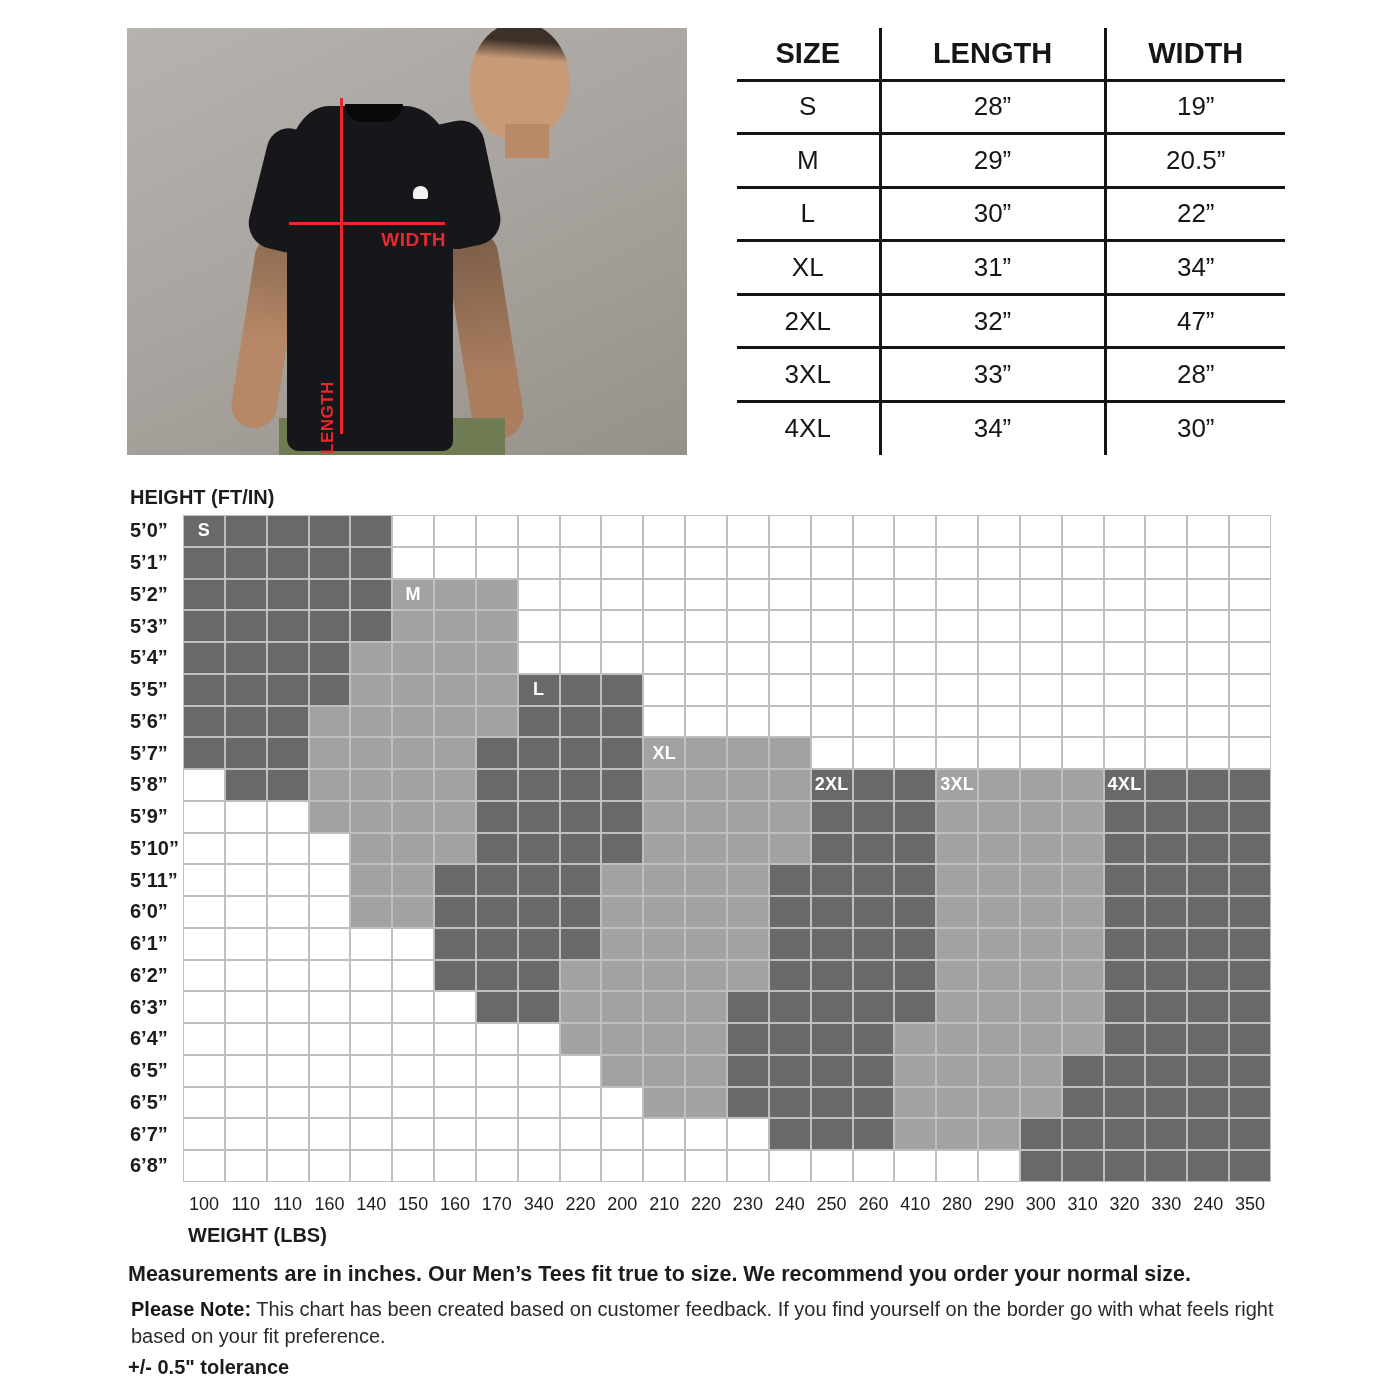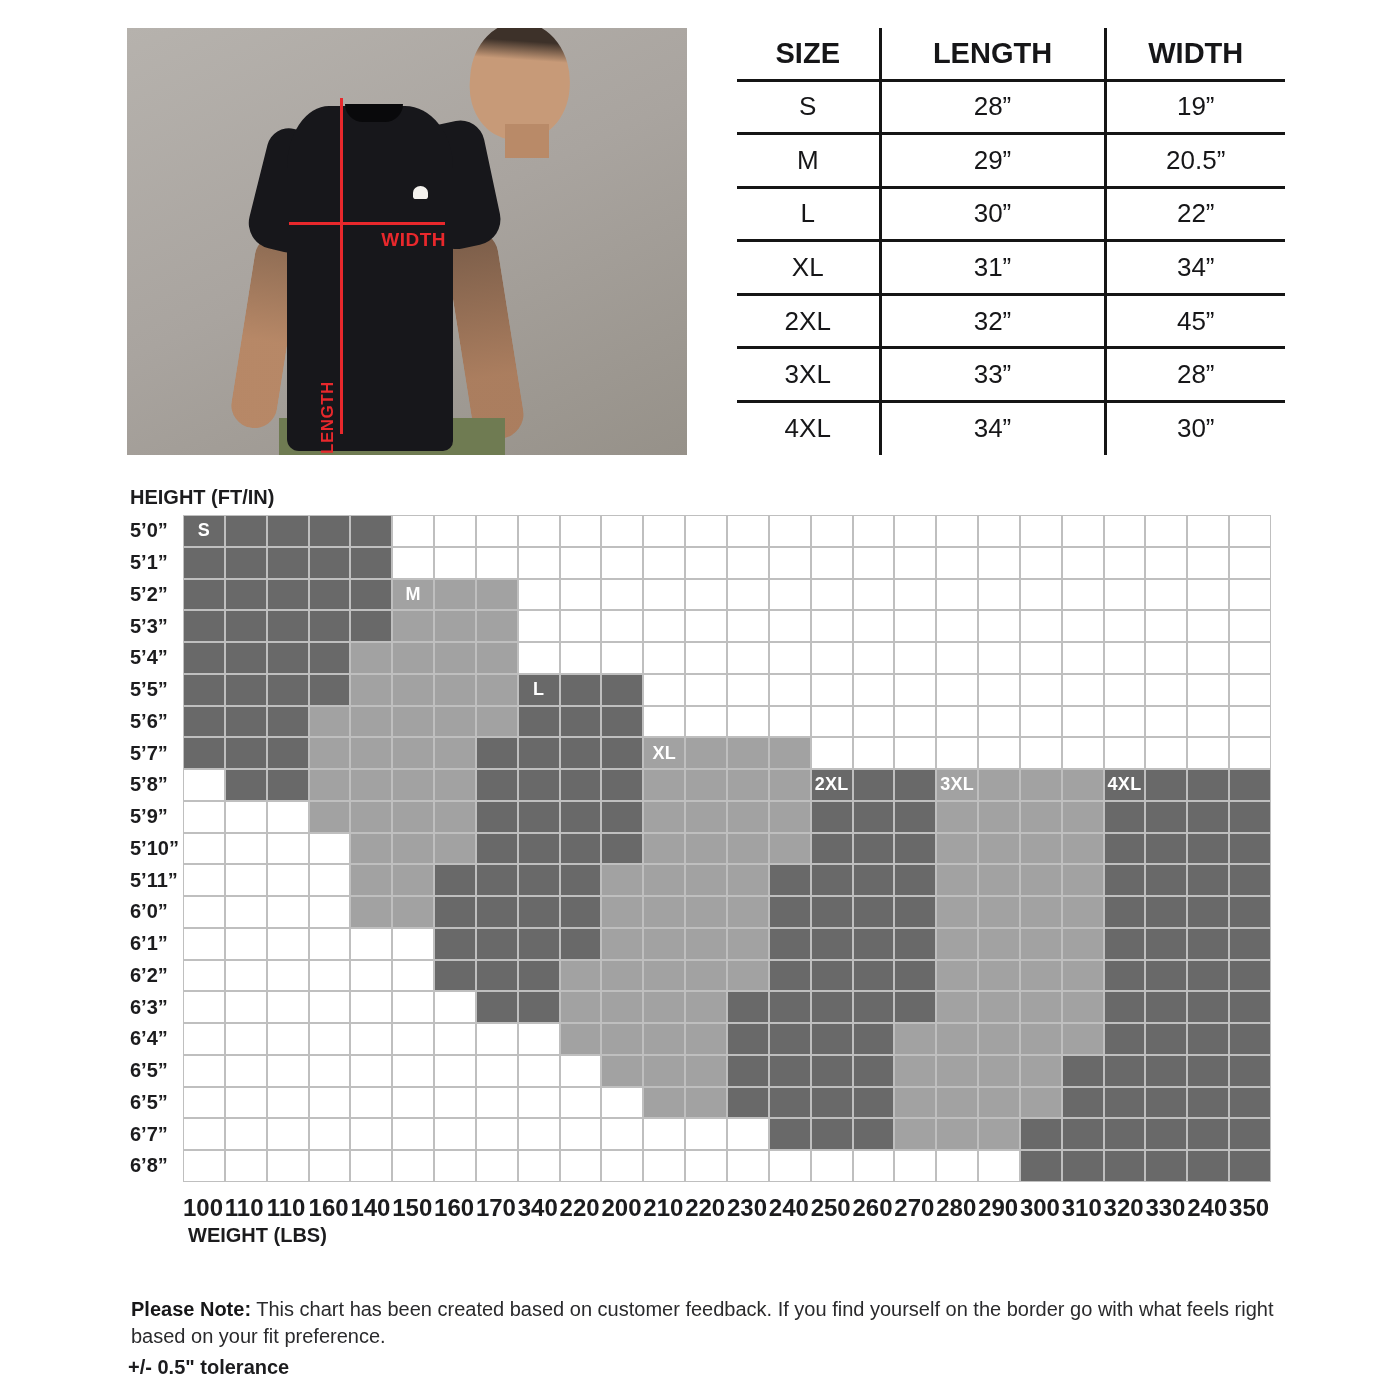--- a/index.html
+++ b/index.html
@@ -49,21 +49,21 @@
 
   
   .y-title { position:absolute; left:130px; top:486px; font-size:20px; font-weight:bold; }
   #row-labels { position:absolute; left:130px; top:515px; width:52px; height:667px; }
   .rowlab { height:31.76px; display:flex; align-items:center; font-size:20px; font-weight:bold; white-space:nowrap; }
   #grid { position:absolute; left:183px; top:515px; width:1088px; height:667px;
     display:grid; grid-template-columns:repeat(26,1fr); grid-template-rows:repeat(21,1fr); gap:2px; }
   .cell { position:relative; display:flex; align-items:center; justify-content:center; }
   .zlabel { color:#ffffff; font-weight:bold; font-size:18px; letter-spacing:.3px; }
   #col-labels { position:absolute; left:183px; top:1194px; width:1088px; display:flex; }
-  .collab { flex:1 1 0; font-size:24px; font-weight:bold; }
+  .collab { flex:1 1 0; text-align:center; font-size:18px; font-weight:normal; }
   .x-title { position:absolute; left:188px; top:1224px; font-size:20px; font-weight:bold; }
 
   
   .n1 { position:absolute; left:128px; top:1262px; width:1200px; font-size:21.5px; font-weight:bold; }
   .n2 { position:absolute; left:131px; top:1296px; width:1170px; font-size:20px; line-height:1.33; color:#2a2a2c; }
   .n2 strong { color:#161618;margin-top:36px; }
   .n3 { position:absolute; left:128px; top:1356px; font-size:20px; font-weight:bold; }
 </style>
 </head>
 <body>
@@ -117,21 +117,21 @@
         <td>22”</td>
       </tr>
       <tr>
         <td>XL</td>
         <td>31”</td>
         <td>34”</td>
       </tr>
       <tr>
         <td>2XL</td>
         <td>32”</td>
-        <td>45”</td>
+        <td>47”</td>
       </tr>
       <tr>
         <td>3XL</td>
         <td>33”</td>
         <td>28”</td>
       </tr>
       <tr>
         <td>4XL</td>
         <td>34”</td>
         <td>30”</td>
@@ -736,28 +736,29 @@
       <span class="collab">170</span>
       <span class="collab">340</span>
       <span class="collab">220</span>
       <span class="collab">200</span>
       <span class="collab">210</span>
       <span class="collab">220</span>
       <span class="collab">230</span>
       <span class="collab">240</span>
       <span class="collab">250</span>
       <span class="collab">260</span>
-      <span class="collab">270</span>
+      <span class="collab">410</span>
       <span class="collab">280</span>
       <span class="collab">290</span>
       <span class="collab">300</span>
       <span class="collab">310</span>
       <span class="collab">320</span>
       <span class="collab">330</span>
       <span class="collab">240</span>
       <span class="collab">350</span>
     </div>
   <div class="x-title">WEIGHT (LBS)</div>
 
+  <p class="n1">Measurements are in inches. Our Men’s Tees fit true to size. We recommend you order your normal size.</p>
   <p class="n2"><strong>Please Note:</strong> <span>This chart has been created based on customer feedback. If you find yourself on the border go with what feels right based on your fit preference.</span></p>
   <p class="n3">+/- 0.5" tolerance</p>
 
 </div>
 
 </body></html>

